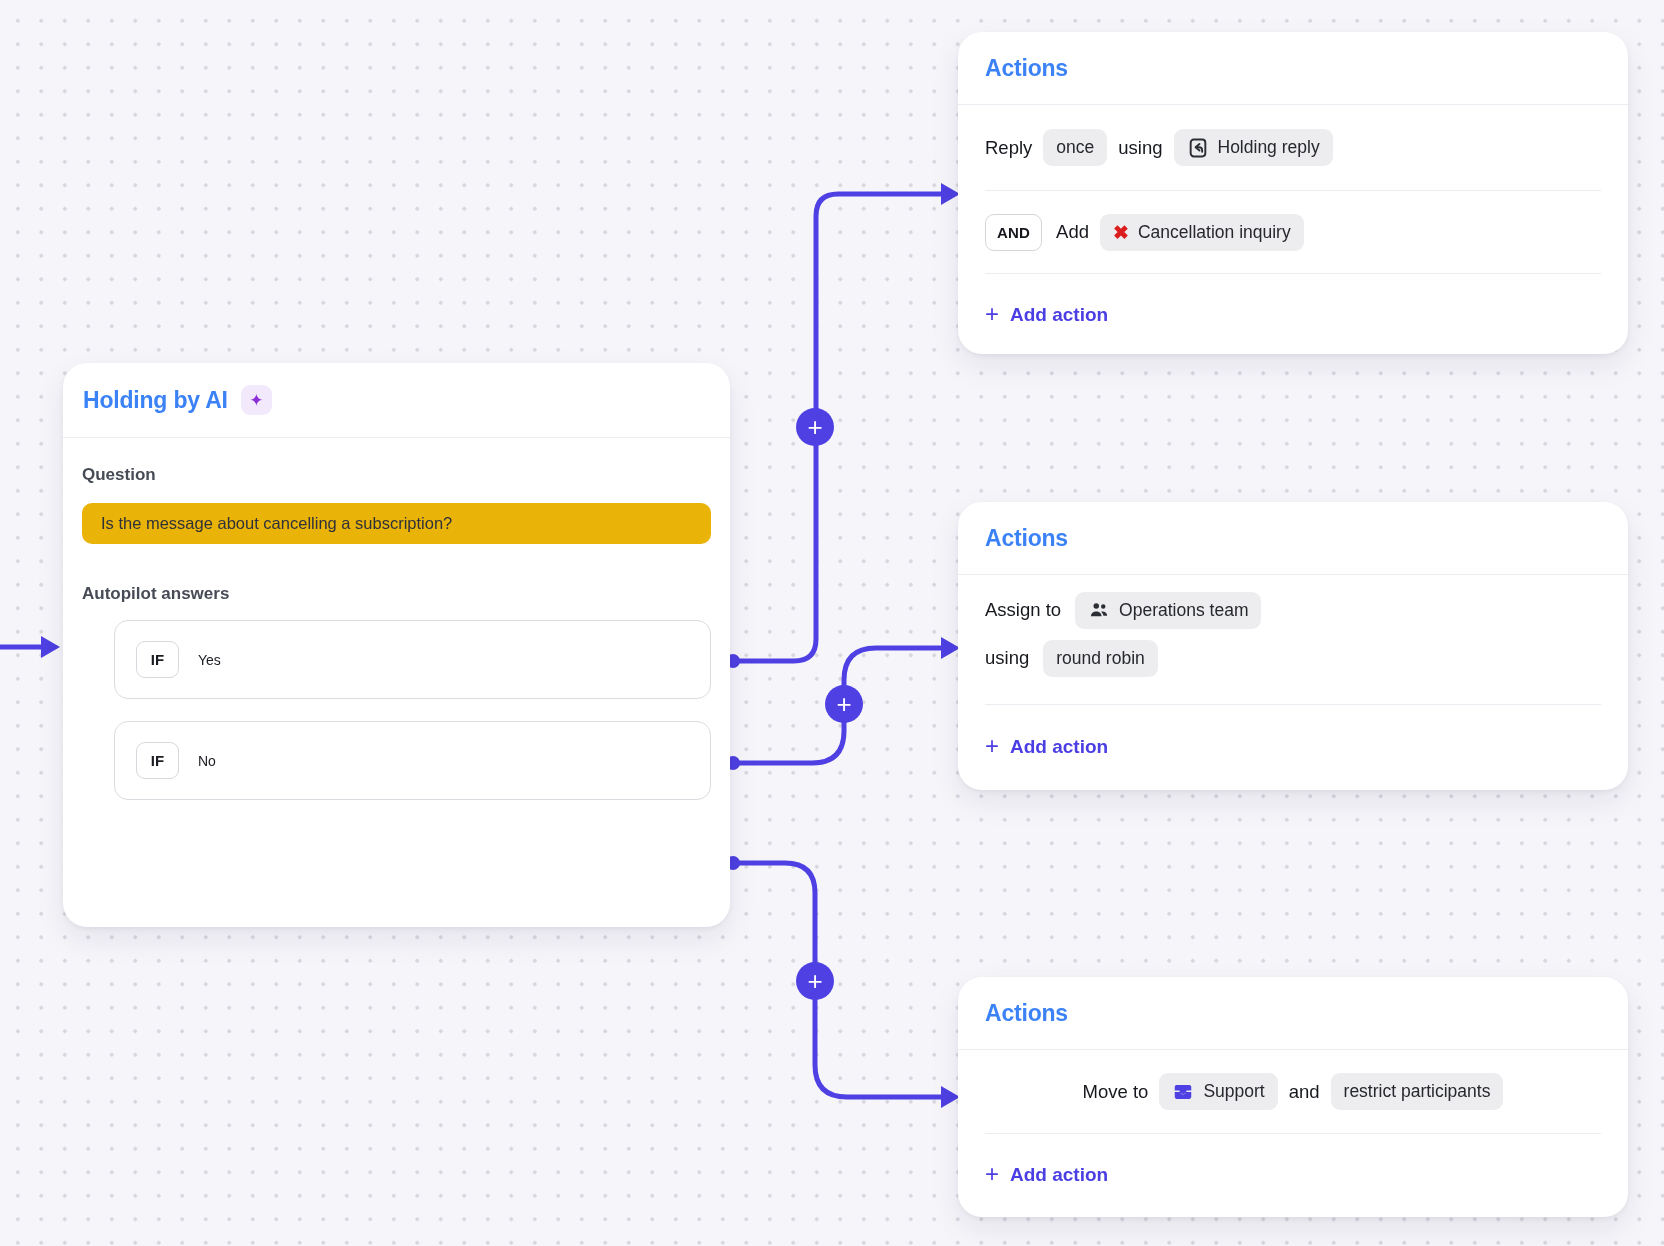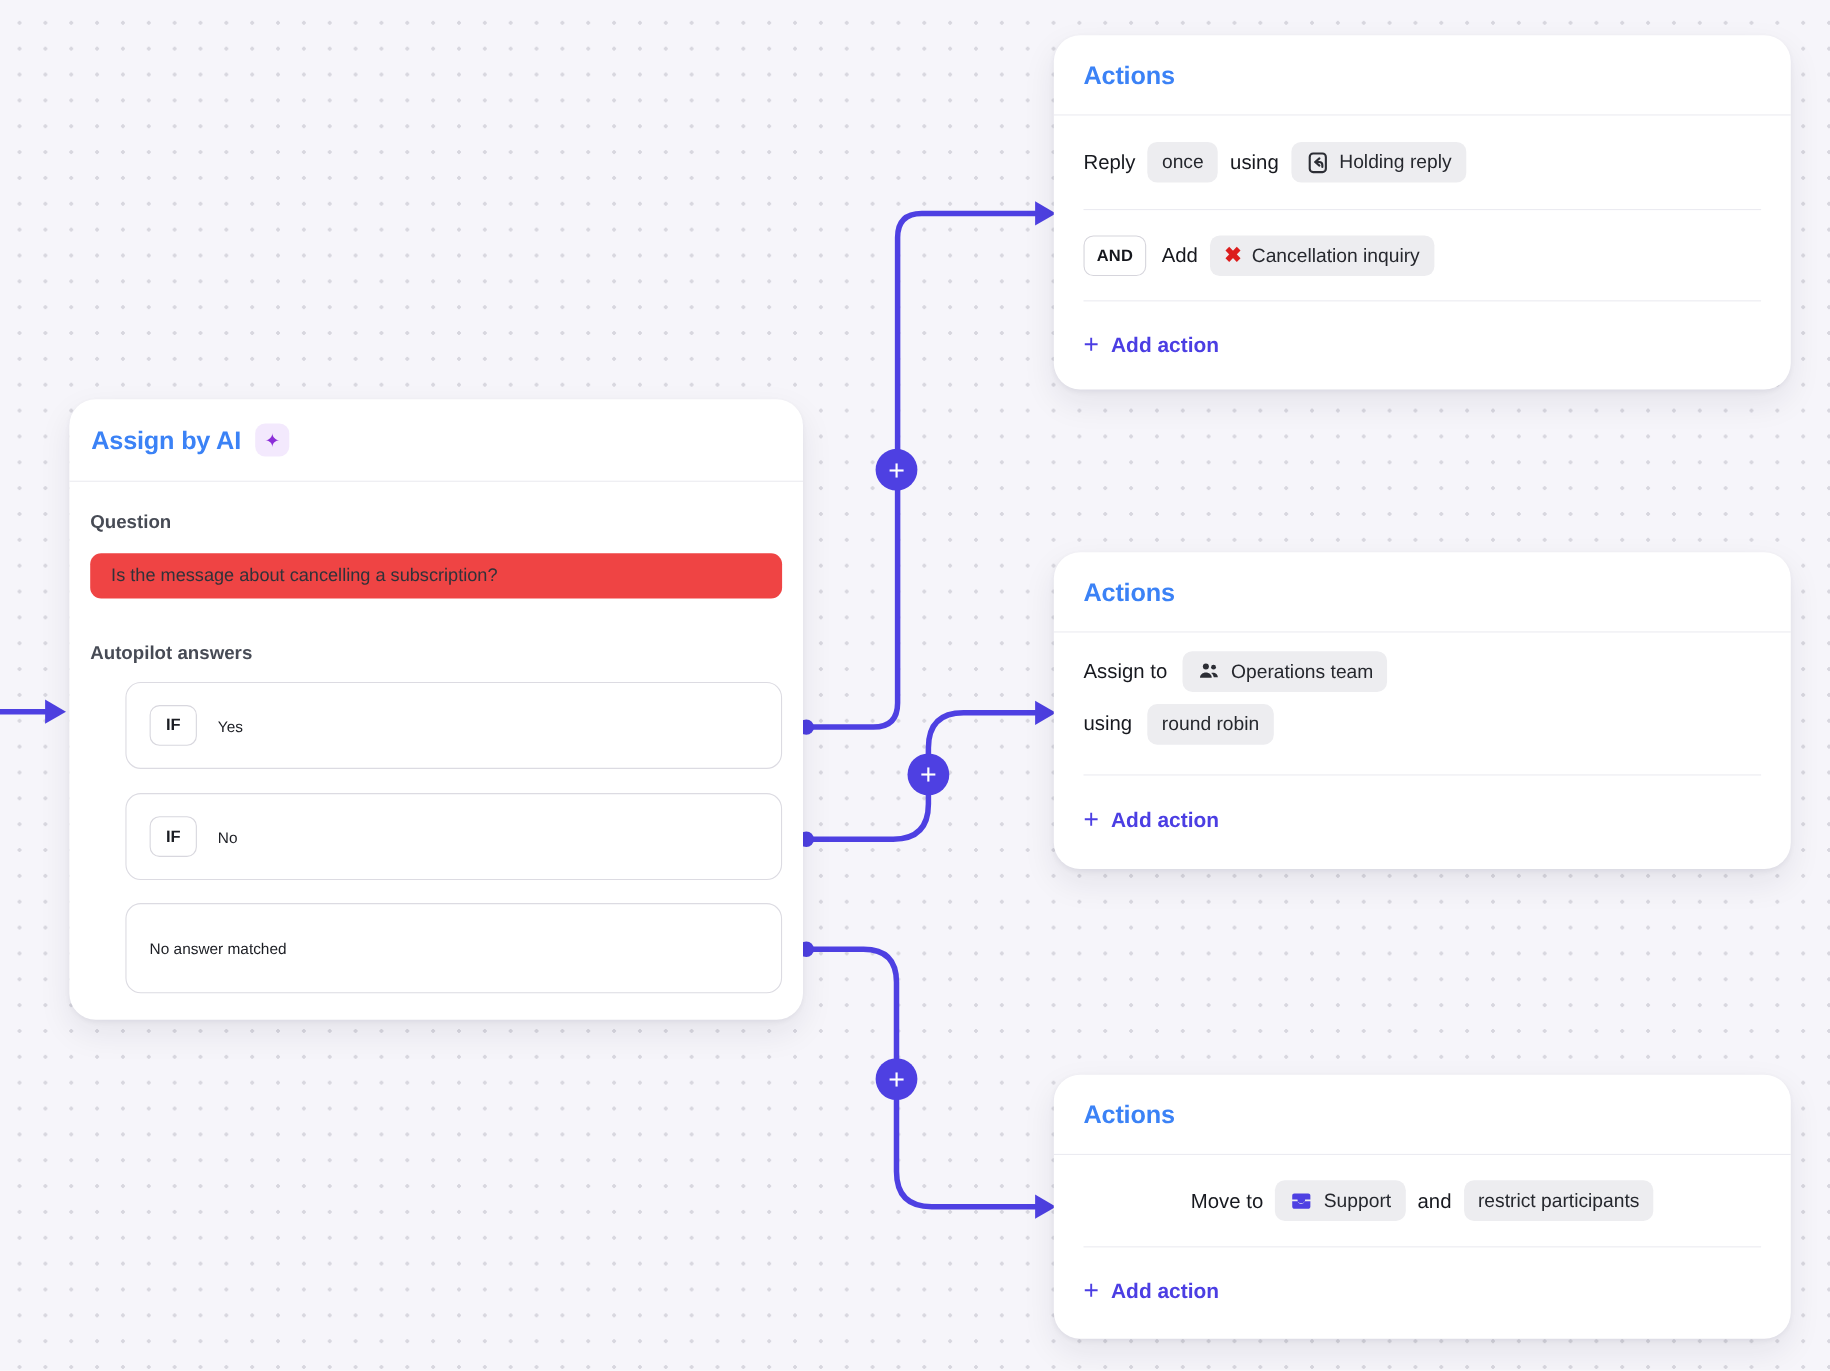--- a/index.html
+++ b/index.html
@@ -24,21 +24,21 @@
   .card-header{display:flex;align-items:center;border-bottom:1px solid #ebebf1;}
   .card-title{font-size:23px;font-weight:700;color:#3b82f6;letter-spacing:-.2px;}
   
   .branch-card{left:63px;top:363px;width:667px;height:564px;}
   .branch-card .card-header{height:74px;padding:0 20px;gap:13px;}
   .sparkle-badge{width:31px;height:30px;border-radius:9px;background:#f3e9fd;color:#8b2ed8;
     display:flex;align-items:center;justify-content:center;font-size:17px;}
   .branch-body{padding:0 19px;}
   .field-label{font-size:17px;font-weight:700;color:#474b55;line-height:20px;}
   .q-label{margin-top:27px;}
-  .question-input{margin-top:18px;height:41px;background:#ef4444;border-radius:10px;
+  .question-input{margin-top:18px;height:41px;background:#eab308;border-radius:10px;
     display:flex;align-items:center;padding:0 19px;font-size:16.5px;color:#303239;cursor:text;}
   .a-label{margin-top:40px;}
   .answer-box{margin-top:16px;height:77px;border:1.5px solid #dcdbe2;border-radius:14px;
     display:flex;align-items:center;gap:19px;padding:0 21px;background:#fff;cursor:pointer;margin-left:32px;}
   .answer-box.b2{margin-top:22px;}
   .answer-box.b3{margin-top:21px;height:80px;}
   .if-badge{min-width:41px;height:35px;border:1.5px solid #d8d7de;border-radius:9px;
     display:flex;align-items:center;justify-content:center;font-size:15px;font-weight:700;color:#1b1d23;}
   .answer-text{font-size:14px;color:#1b1d23;}
   
@@ -95,42 +95,39 @@
     </div>
   <div class="plus-btn" style="left:825px;top:685px;">
       <span>+</span>
     </div>
   <div class="plus-btn" style="left:796px;top:962px;">
       <span>+</span>
     </div>
 
   <div class="card branch-card">
     <div class="card-header">
-      <span class="card-title">Assign by AI</span>
+      <span class="card-title">Holding by AI</span>
       <span class="sparkle-badge">
           <span>✦</span>
         </span>
     </div>
     <div class="branch-body">
       <div class="field-label q-label">Question</div>
       <div class="question-input">
         <span>Is the message about cancelling a subscription?</span>
       </div>
       <div class="field-label a-label">Autopilot answers</div>
 
       <div class="answer-box">
         <span class="if-badge">IF</span>
         <span class="answer-text">Yes</span>
       </div>
       <div class="answer-box b2">
         <span class="if-badge">IF</span>
         <span class="answer-text">No</span>
-      </div>
-      <div class="answer-box b3">
-        <span class="answer-text">No answer matched</span>
       </div>
     </div>
   </div>
 
   <div class="card action-card card-a1">
     <div class="card-header">
       <span class="card-title">Actions</span>
     </div>
     <div class="row row-r1">
       <span>Reply</span>

